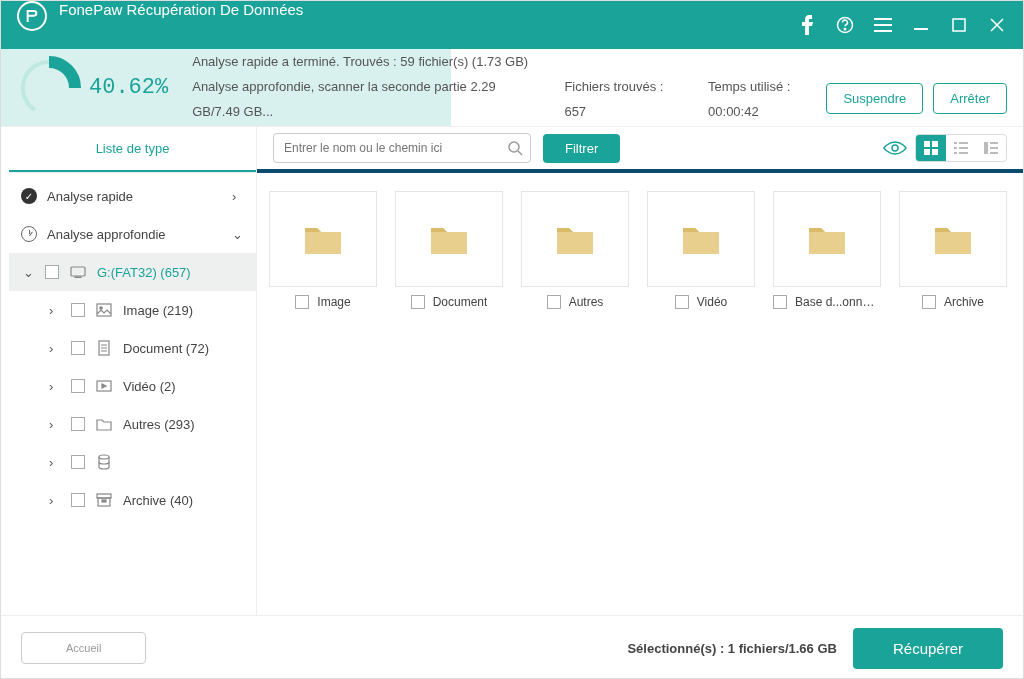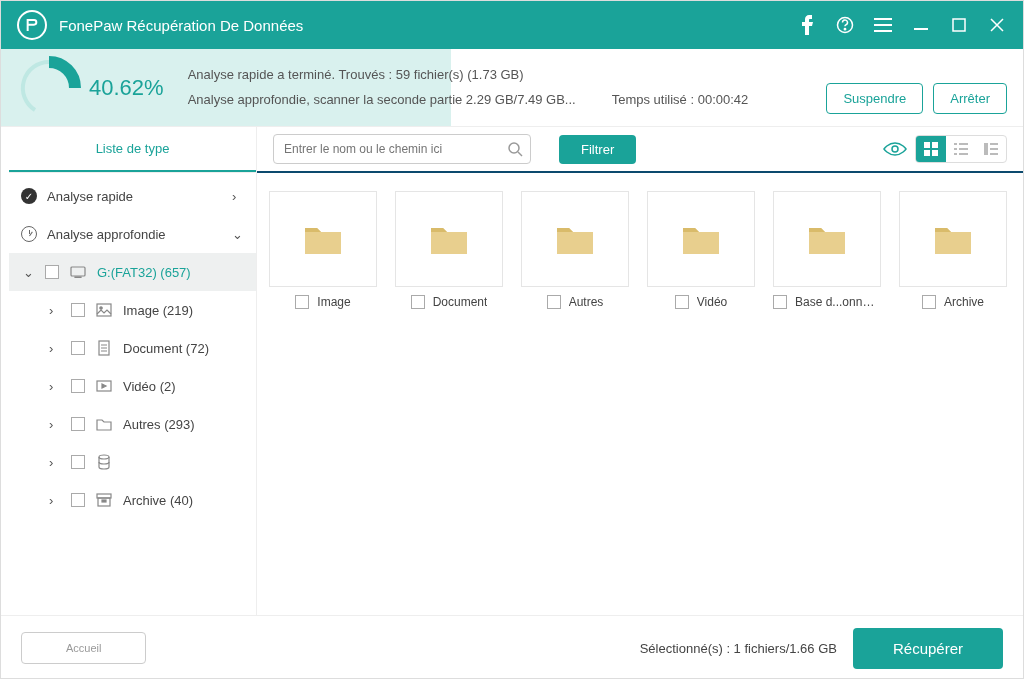--- a/index.html
+++ b/index.html
@@ -1,28 +1,28 @@
 <!DOCTYPE html>
 <html><head>
 <meta charset="utf-8">
 <style>
 * { margin: 0; padding: 0; box-sizing: border-box; font-family: -apple-system, BlinkMacSystemFont, "Segoe UI", Arial, sans-serif; }
 body { background: #fff; width: 1024px; height: 679px; overflow: hidden; border: 1px solid #ddd; }
 
-.titlebar { background: #1aa399; height: 48px; display: flex; align-items: center; padding: 0 16px; color: #fff; }
+.titlebar { background: #1aa399; height: 48px; display: flex; padding: 0 16px; color: #fff; }
 .logo-circle { width: 30px; height: 30px; border: 2px solid #fff; border-radius: 50%; display: flex; align-items: center; justify-content: center; margin-right: 12px; }
 .logo-circle svg { width: 16px; height: 16px; fill: #fff; }
 .app-title { font-size: 15px; font-weight: 400; flex: 1; }
 .title-icons { display: flex; gap: 18px; align-items: center; }
 .title-icons span, .title-icons div { color: #fff; cursor: pointer; display: flex; align-items: center; justify-content: center; width: 20px; height: 20px; }
 
 .status-panel { background: linear-gradient(90deg, #d9f1ee 0%, #d9f1ee 44%, #fff 44%, #fff 100%); height: 78px; display: flex; align-items: center; padding: 0 16px; border-bottom: 1px solid #eee; }
 .arc-container { width: 64px; height: 64px; margin-right: 8px; position: relative; }
 .arc-svg { width: 100%; height: 100%; }
-.percent-text { font-size: 22px; color: #1aa399; font-weight: 400; margin-right: 24px; }
+.percent-text { font-size: 22px; color: #1aa399; font-weight: 400; margin-right: 24px; font-family: Liberation Mono, monospace; }
 .status-lines { flex: 1; font-size: 13px; color: #555; line-height: 1.9; }
 .status-lines .row2 { display: flex; gap: 36px; }
 .action-buttons { display: flex; gap: 10px; margin-top: 22px; }
 .btn-outline { border: 1px solid #1aa399; background: #fff; color: #1aa399; padding: 7px 16px; border-radius: 4px; font-size: 13px; cursor: pointer; }
 
 .main-area { display: flex; height: 488px; }
 
 .sidebar { width: 248px; border-right: 1px solid #eee; display: flex; flex-direction: column; margin-left: 8px; }
 .tabs { display: flex; height: 46px; border-bottom: 1px solid #eee; }
 .tab { flex: 1; display: flex; align-items: center; justify-content: center; font-size: 13px; color: #666; cursor: pointer; border-bottom: 2px solid transparent; }
@@ -35,21 +35,21 @@
 .tree-row.level3 { padding-left: 40px; }
 .tree-row .chevron { width: 12px; color: #555; }
 .tree-row .checkbox { width: 14px; height: 14px; border: 1px solid #aaa; background: #fff; }
 .tree-row .type-icon { width: 18px; height: 18px; display: flex; align-items: center; justify-content: center; color: #888; }
 .dot-icon { width: 16px; height: 16px; background: #333; border-radius: 50%; display: flex; align-items: center; justify-content: center; color: #fff; font-size: 10px; }
 .clock-icon { width: 16px; height: 16px; border: 1.5px solid #666; border-radius: 50%; position: relative; }
 .clock-icon::after { content: ""; position: absolute; width: 1px; height: 5px; background: #666; left: 50%; top: 28%; transform-origin: bottom; transform: rotate(35deg); }
 .clock-icon::before { content: ""; position: absolute; width: 1px; height: 4px; background: #666; left: 50%; bottom: 50%; }
 
 .content { flex: 1; display: flex; flex-direction: column; }
-.toolbar { height: 46px; display: flex; align-items: center; padding: 0 16px; gap: 28px; border-bottom: 2px solid #0c4a6e; }
+.toolbar { height: 46px; display: flex; align-items: center; padding: 0 16px; gap: 12px; border-bottom: 4px solid #0c4a6e; }
 .search-box { position: relative; width: 258px; }
 .search-box input { width: 100%; height: 30px; border: 1px solid #ccc; border-radius: 4px; padding: 0 32px 0 10px; font-size: 12px; color: #666; outline: none; }
 .search-box .mag { position: absolute; right: 8px; top: 50%; transform: translateY(-50%); color: #999; }
 .filter-btn { background: #1aa399; color: #fff; border: none; padding: 7px 22px; border-radius: 4px; font-size: 13px; cursor: pointer; }
 .toolbar-spacer { flex: 1; }
 .view-icons { display: flex; gap: 8px; align-items: center; }
 .eye-icon { color: #1aa399; }
 .view-pill { display: flex; border: 1px solid #ddd; border-radius: 4px; overflow: hidden; }
 .view-opt { width: 30px; height: 26px; display: flex; align-items: center; justify-content: center; cursor: pointer; }
 .view-opt.active { background: #1aa399; color: #fff; }
@@ -59,21 +59,21 @@
 .grid-item { width: 112px; display: flex; flex-direction: column; align-items: center; }
 .folder-box { width: 108px; height: 96px; border: 1px solid #e5e5e5; display: flex; align-items: center; justify-content: center; margin-bottom: 8px; }
 .folder-svg { width: 40px; height: 34px; }
 .item-row { display: flex; align-items: center; gap: 8px; width: 100%; justify-content: center; }
 .item-row .checkbox { width: 14px; height: 14px; border: 1px solid #aaa; flex-shrink: 0; }
 .item-label { font-size: 12px; color: #444; text-align: center; white-space: nowrap; overflow: hidden; text-overflow: ellipsis; max-width: 86px; }
 
 .footer { height: 65px; border-top: 1px solid #eee; display: flex; align-items: center; padding: 0 20px; gap: 16px; }
 .home-btn { border: 1px solid #ccc; background: #fff; color: #999; padding: 9px 44px; border-radius: 4px; font-size: 11px; cursor: pointer; }
 .footer-spacer { flex: 1; }
-.selection-text { font-size: 13px; color: #444; }
+.selection-text { font-size: 13px; color: #444; font-weight: bold; }
 .recover-btn { background: #1aa399; color: #fff; border: none; padding: 12px 40px; border-radius: 4px; font-size: 15px; cursor: pointer; }
 
 svg { display: block; }
 </style>
 </head>
 <body>
 
 <div class="titlebar">
   <div class="logo-circle">
     <svg viewBox="0 0 24 24">
@@ -124,20 +124,21 @@
     <svg class="arc-svg" viewBox="0 0 64 64">
       <path d="M32 6 A26 26 0 0 1 58 32" fill="none" stroke="#1aa399" stroke-width="12" stroke-linecap="butt"></path>
       <path d="M32 6 A26 26 0 0 0 18 54" fill="none" stroke="#bfe8e3" stroke-width="4"></path>
     </svg>
   </div>
   <div class="percent-text">40.62%</div>
   <div class="status-lines">
     <div>Analyse rapide a terminé. Trouvés : 59 fichier(s) (1.73 GB)</div>
     <div class="row2">
       <span>Analyse approfondie, scanner la seconde partie 2.29 GB/7.49 GB...</span>
+      <span>Fichiers trouvés : 657</span>
       <span>Temps utilisé : 00:00:42</span>
     </div>
   </div>
   <div class="action-buttons">
     <button class="btn-outline">Suspendre</button>
     <button class="btn-outline">Arrêter</button>
   </div>
 </div>
 
 <div class="main-area">

